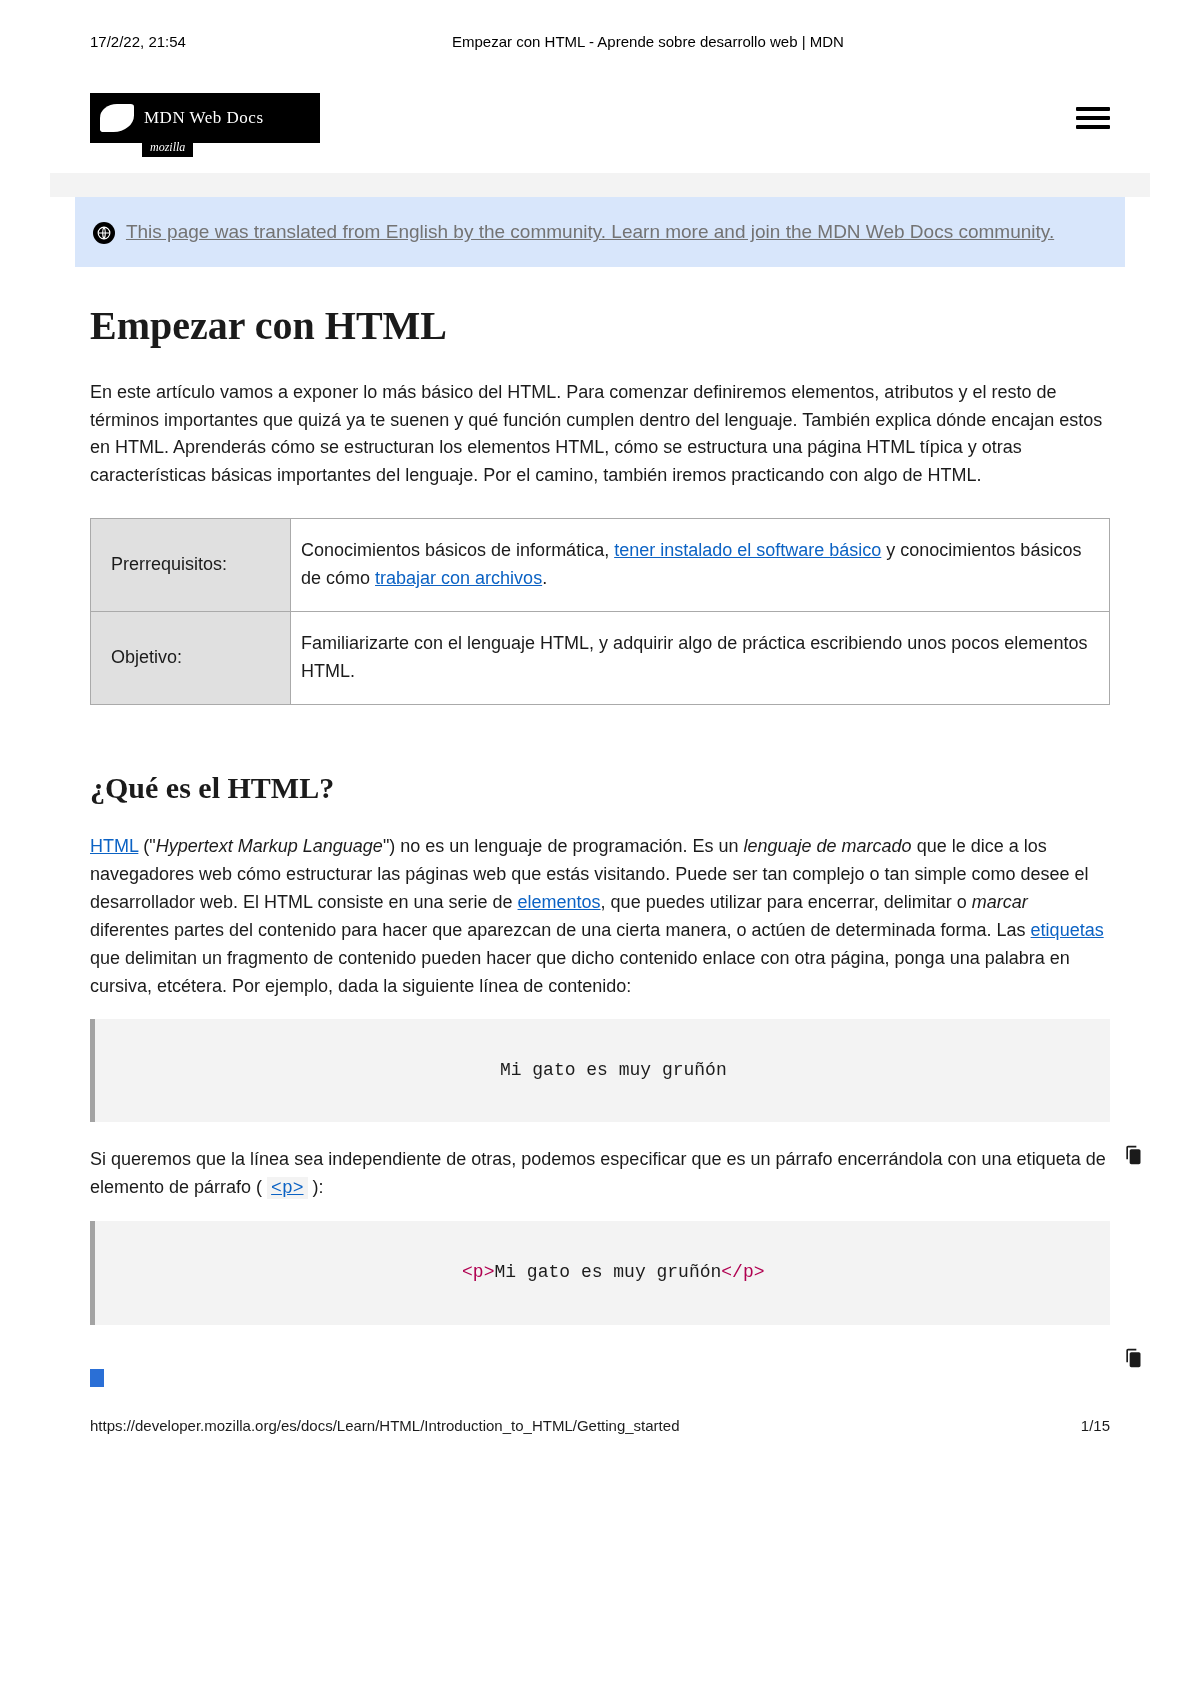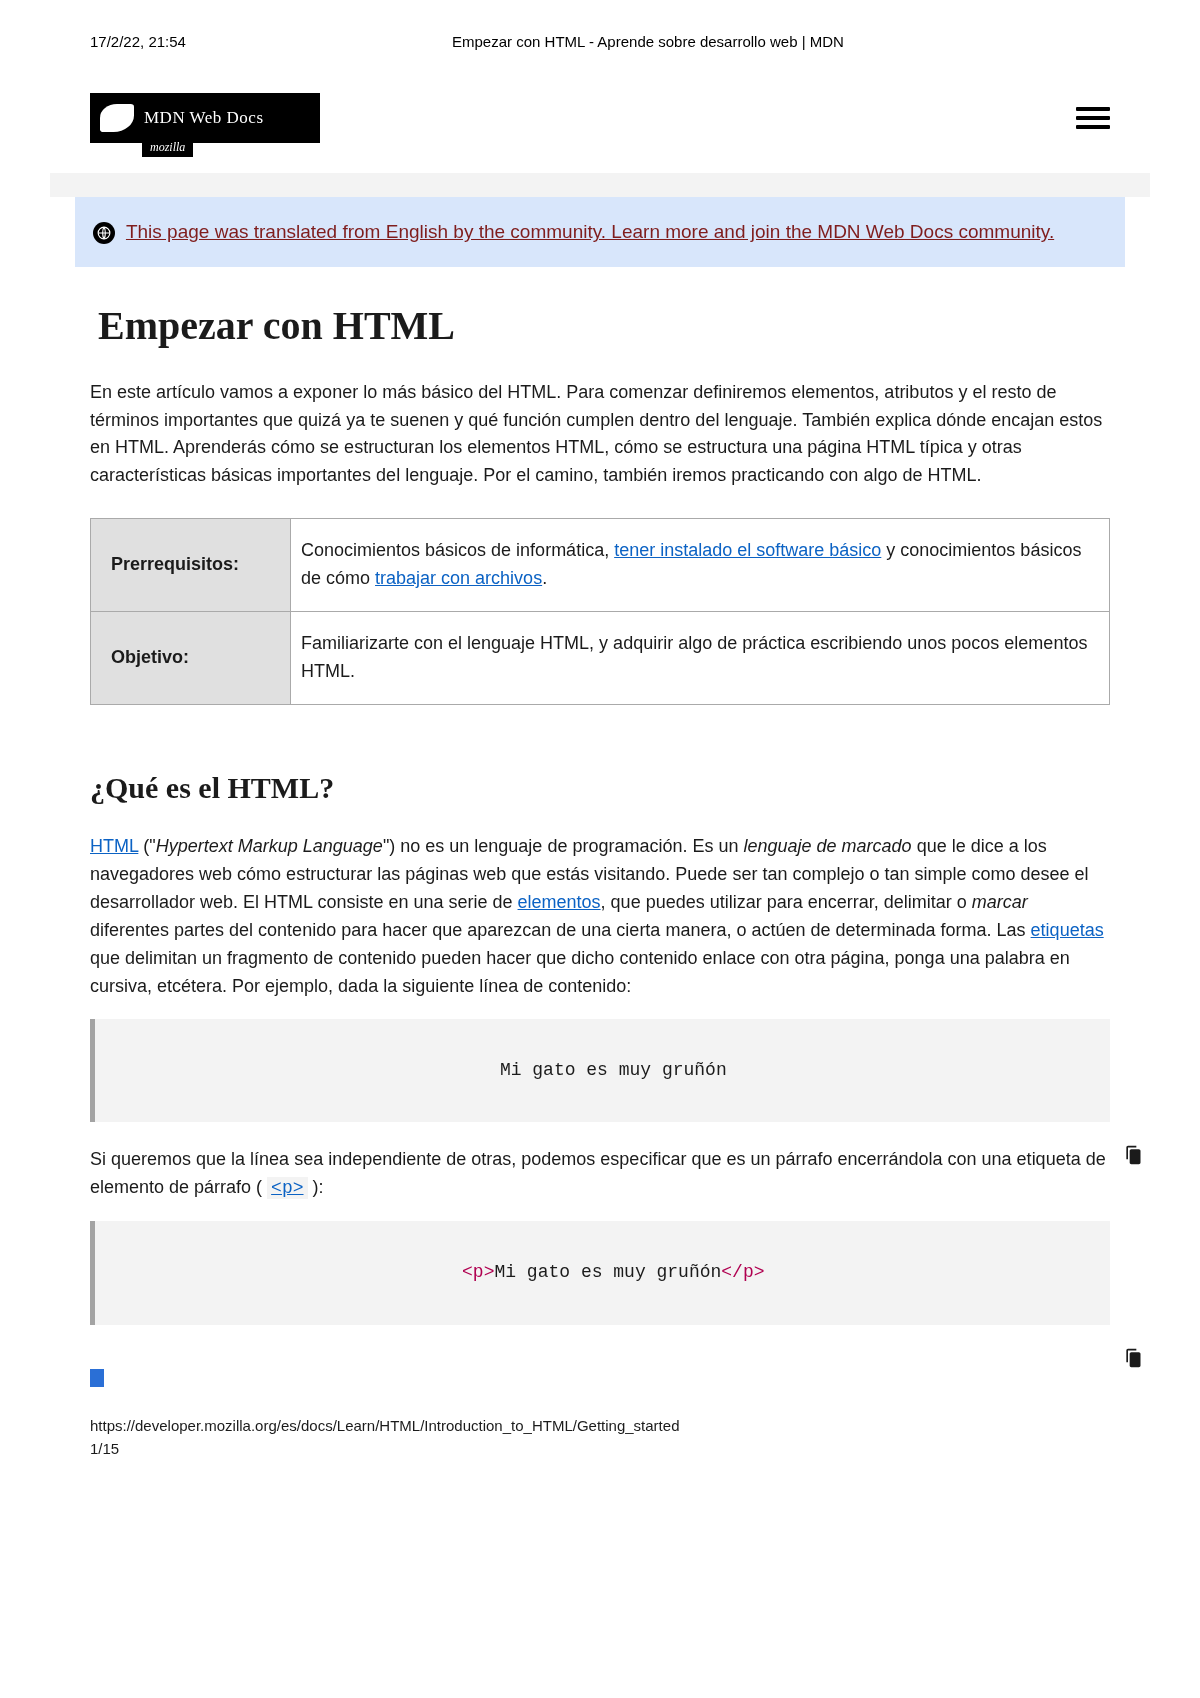--- a/index.html
+++ b/index.html
@@ -59,47 +59,47 @@
     padding: 20px 18px;
     margin: 0 -15px 28px -15px;
     font-size: 19px;
   }
   .globe-icon {
     display: inline-flex; align-items:center; justify-content:center;
     width: 22px; height: 22px; background:#000; color:#fff;
     border-radius: 50%; font-size: 14px; vertical-align: middle;
     margin-right: 6px;
   }
-  .banner a { color:#7f1d1d; }
+  .banner a { color:#737373; }
   h1 {
     font-family: Georgia, "Times New Roman", serif;
     font-size: 40px;
     font-weight: 700;
-    margin: 18px 0 22px 8px;
+    margin: 18px 0 22px 0;
   }
   h2 {
     font-family: Georgia, "Times New Roman", serif;
     font-size: 30px;
     font-weight: 700;
     margin: 60px 0 22px 0;
   }
   p.body { margin-bottom: 18px; }
   table.info {
     border-collapse: collapse;
     width: 100%;
     margin: 28px 0;
     border: 1px solid #aaa;
   }
   table.info th {
     background: #e0e0e0;
     text-align: left;
     padding: 22px 20px;
     border: 1px solid #aaa;
     width: 200px;
-    font-weight: 700;
+    font-weight: 400;
     font-size: 18px;
   }
   table.info td {
     padding: 18px 10px;
     border: 1px solid #aaa;
     font-size: 18px;
   }
   a.link { color: #0b62c4; text-decoration: underline; }
   em { font-style: italic; }
   .codelabel {
@@ -122,21 +122,21 @@
   .copy-icon {
     position: absolute; right: 8px; bottom: -18px;
     width: 22px; height: 24px; color:#1b1b1b;
   }
   .section-marker {
     width: 14px; height: 18px; background:#2a6fd6; display:inline-block;
     margin-top: 20px;
   }
   .print-footer {
     display: flex; justify-content: space-between;
-    font-size: 15px; margin-top: 18px; flex-direction: column;
+    font-size: 15px; margin-top: 18px;
   }
 </style>
 </head>
 <body>
 
 
 
 <div class="print-header">
   <span>17/2/22, 21:54</span>
   <span>Empezar con HTML - Aprende sobre desarrollo web | MDN</span>

